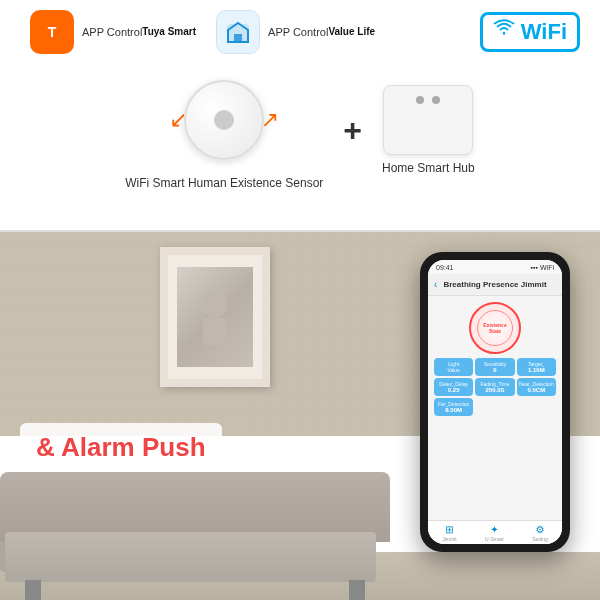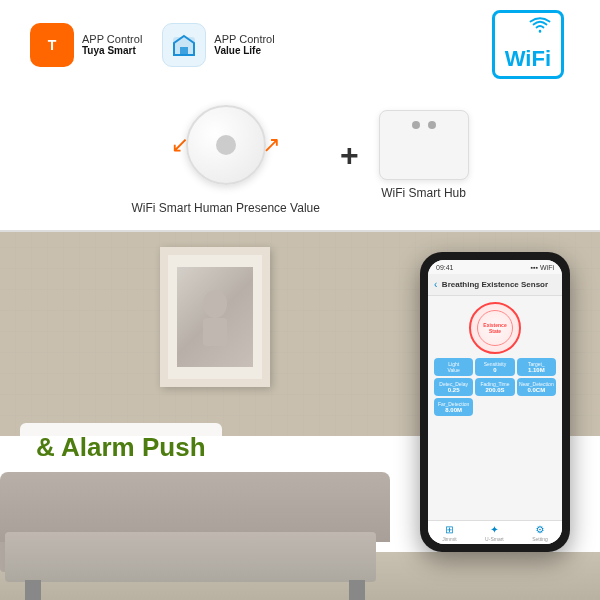--- a/index.html
+++ b/index.html
@@ -62,45 +62,44 @@
       justify-content: center;
     }
 
     .smartlife-logo svg {
       width: 28px;
       height: 28px;
     }
 
     .badge-text {
       display: flex;
-      flex-direction: column;
+      flex-direction: row;
     }
 
     .badge-label {
       font-size: 11px;
       color: #333;
     }
 
     .badge-name {
       font-size: 10px;
       font-weight: bold;
       color: #111;
     }
 
     .wifi-badge {
       display: flex;
-      align-items: flex-end;
+      align-items: flex-start;
       justify-content: center;
       border: 3px solid #00aaee;
       border-radius: 8px;
       padding: 4px 10px;
       gap: 6px;
       margin-left: auto;
-      margin-right: 16px;
-      flex-direction: column;
+      margin-right: 0;
     }
 
     .wifi-icon-large {
       font-size: 20px;
       color: #00aaee;
     }
 
     .wifi-text {
       font-size: 22px;
       font-weight: bold;
@@ -508,21 +507,21 @@
     .promo-line1 {
       font-size: 26px;
       font-weight: 900;
       color: #111;
       line-height: 1.1;
     }
 
     .promo-line2 {
       font-size: 26px;
       font-weight: 900;
-      color: #4d7c0f;
+      color: #ef4444;
       line-height: 1.1;
     }
 
     .floor {
       position: absolute;
       bottom: 0;
       left: 0;
       width: 100%;
       height: 50px;
       background: linear-gradient(180deg, #c8c0b0 0%, #b8b0a0 100%);
@@ -581,33 +580,33 @@
   </div>
 
   <div class="products-row">
 
     <div class="product-item">
       <div class="sensor-img">
         <span class="arrow-left">↙</span>
         <div class="sensor-circle"></div>
         <span class="arrow-right">↗</span>
       </div>
-      <span class="product-label">WiFi Smart Human Presence Value</span>
+      <span class="product-label">WiFi Smart Human Existence Sensor</span>
     </div>
 
     <div class="plus-sign">+</div>
 
     <div class="product-item">
       <div class="hub-img">
         <div class="hub-dots">
           <div class="hub-dot"></div>
           <div class="hub-dot"></div>
         </div>
       </div>
-      <span class="product-label">WiFi Smart Hub</span>
+      <span class="product-label">Home Smart Hub</span>
     </div>
   </div>
 </div>
 
 <div class="divider-line"></div>
 
 <div class="bottom-section">
   <div class="wallpaper"></div>
 
   <div class="picture-frame">
@@ -638,21 +637,21 @@
       <div class="phone-notch"></div>
       <div class="phone-screen">
 
         <div class="phone-statusbar">
           <span>09:41</span>
           <span>▪▪▪ WiFi</span>
         </div>
 
         <div class="phone-header">
           <span class="phone-back-arrow">‹</span>
-          <span class="phone-header-title">Breathing Existence Sensor</span>
+          <span class="phone-header-title">Breathing Presence Jimmit</span>
         </div>
 
         <div class="phone-content">
 
           <div class="radar-circle">
             <div class="radar-inner">
               <div class="radar-text">
                 <span>Existence</span><br>
                 <span>State</span>
               </div>

